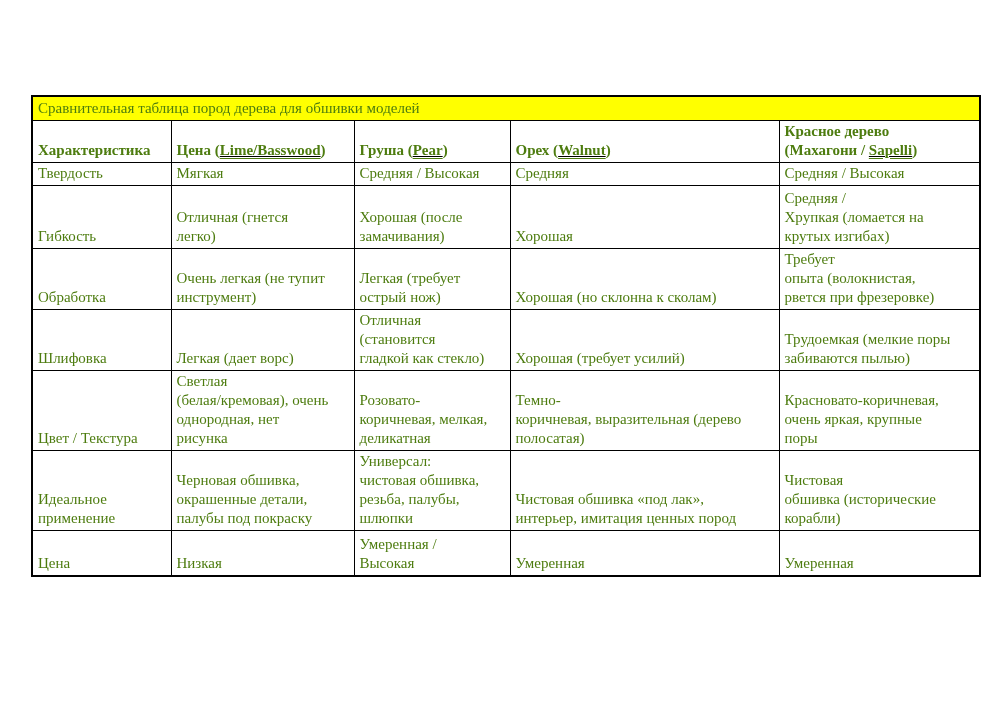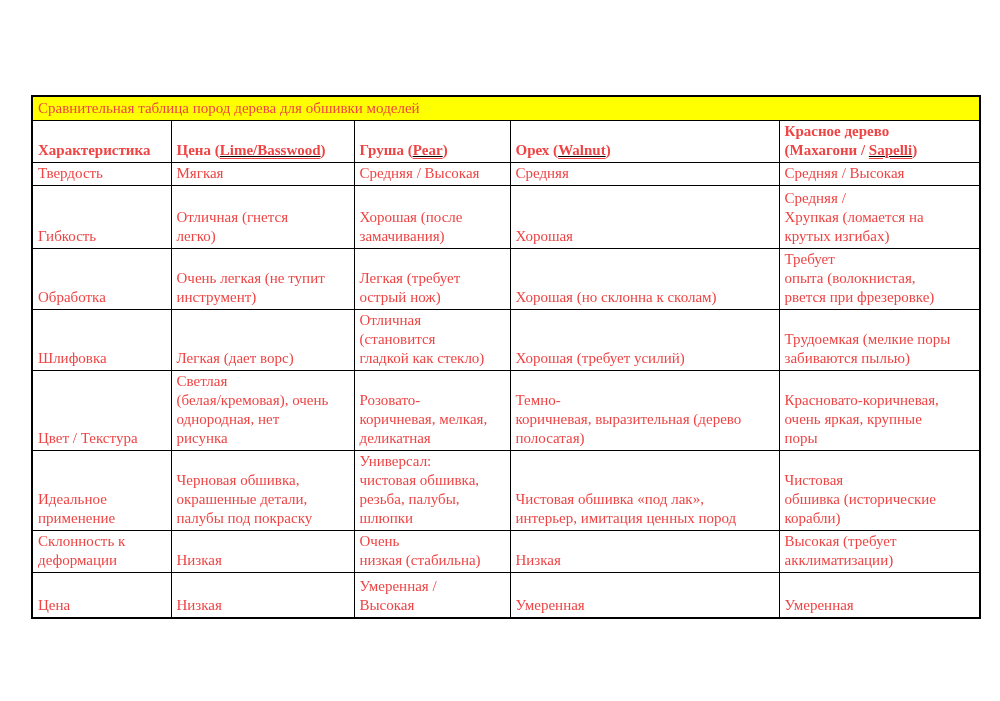--- a/index.html
+++ b/index.html
@@ -3,21 +3,21 @@
 <meta charset="utf-8">
 <style>
   html, body { margin: 0; padding: 0; background: #ffffff; }
   .page {
     position: relative;
     width: 992px;
     height: 701px;
     background: #ffffff;
     overflow: hidden;
     font-family: "Liberation Serif", "DejaVu Serif", serif;
-    color: #ef4444;
+    color: #4d7c0f;
   }
   table.cmp {
     position: absolute;
     left: 31px;
     top: 95px;
     width: 948px;
     border-collapse: collapse;
     table-layout: fixed;
     border: 2px solid #000000;
   }
@@ -159,30 +159,20 @@
 чистовая обшивка,
 резьба, палубы,
 шлюпки</td>
       <td>Чистовая обшивка «под лак»,
 интерьер, имитация ценных пород</td>
       <td>Чистовая
 обшивка (исторические
 корабли)</td>
     </tr>
 
-    <tr class="r7">
-      <td>Склонность к
-деформации</td>
-      <td>Низкая</td>
-      <td>Очень
-низкая (стабильна)</td>
-      <td>Низкая</td>
-      <td>Высокая (требует
-акклиматизации)</td>
-    </tr>
 
     <tr class="r8">
       <td>Цена</td>
       <td>Низкая</td>
       <td>Умеренная /
 Высокая</td>
       <td>Умеренная</td>
       <td>Умеренная</td>
     </tr>
   </tbody>

